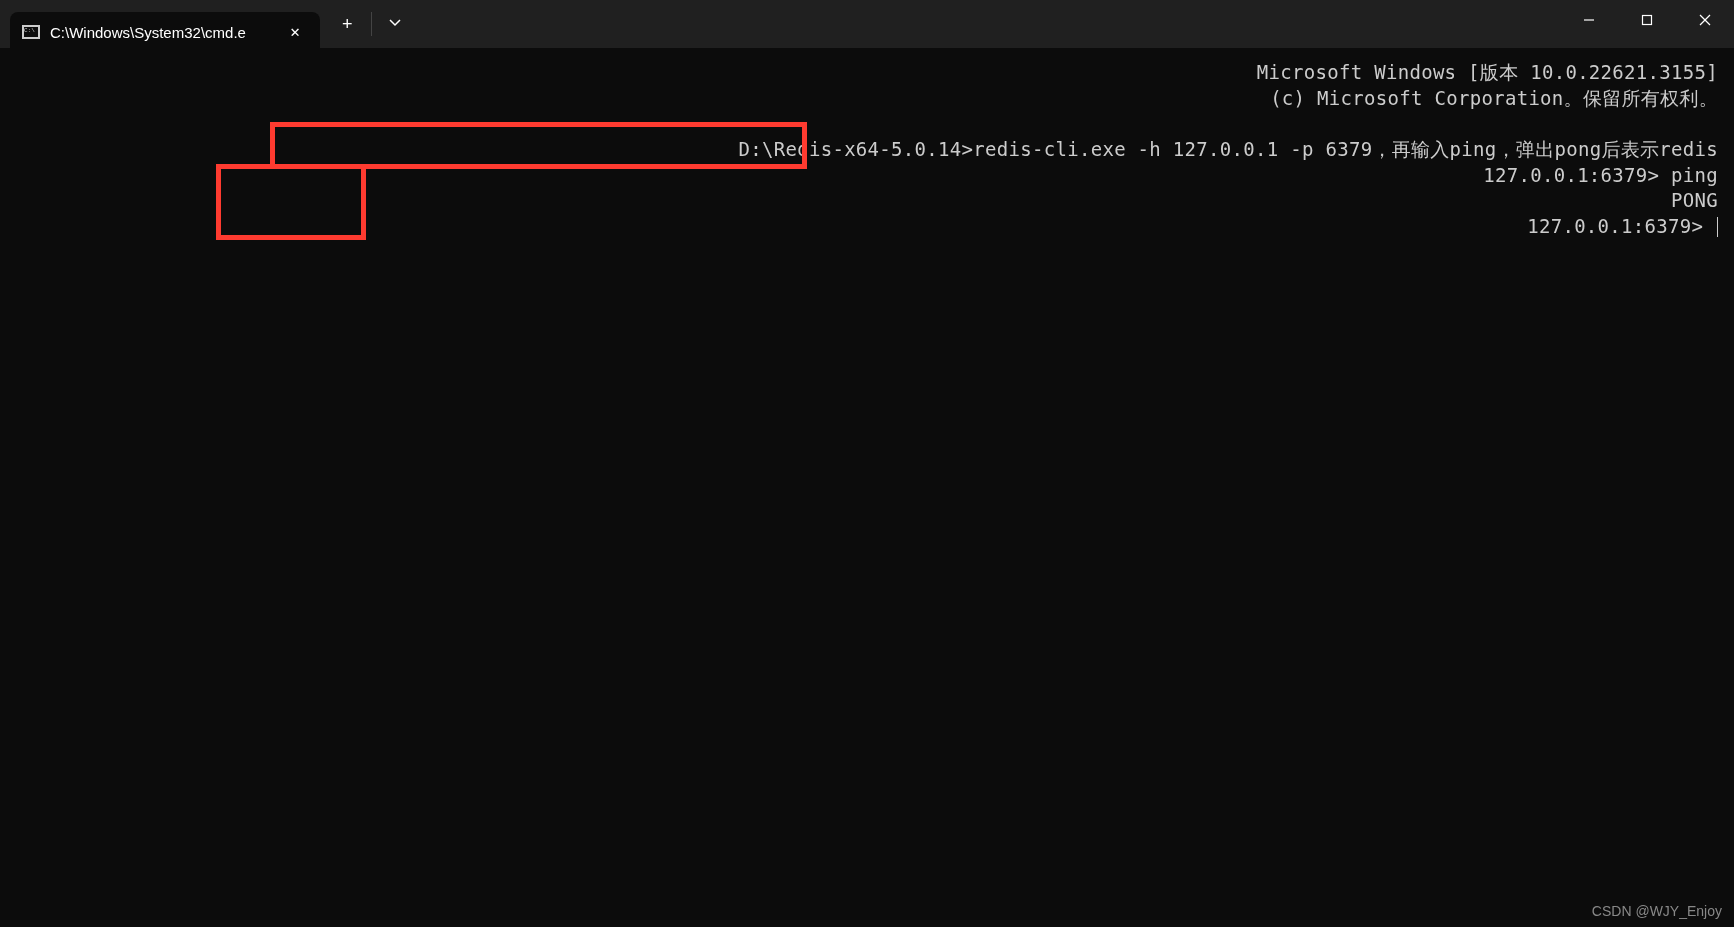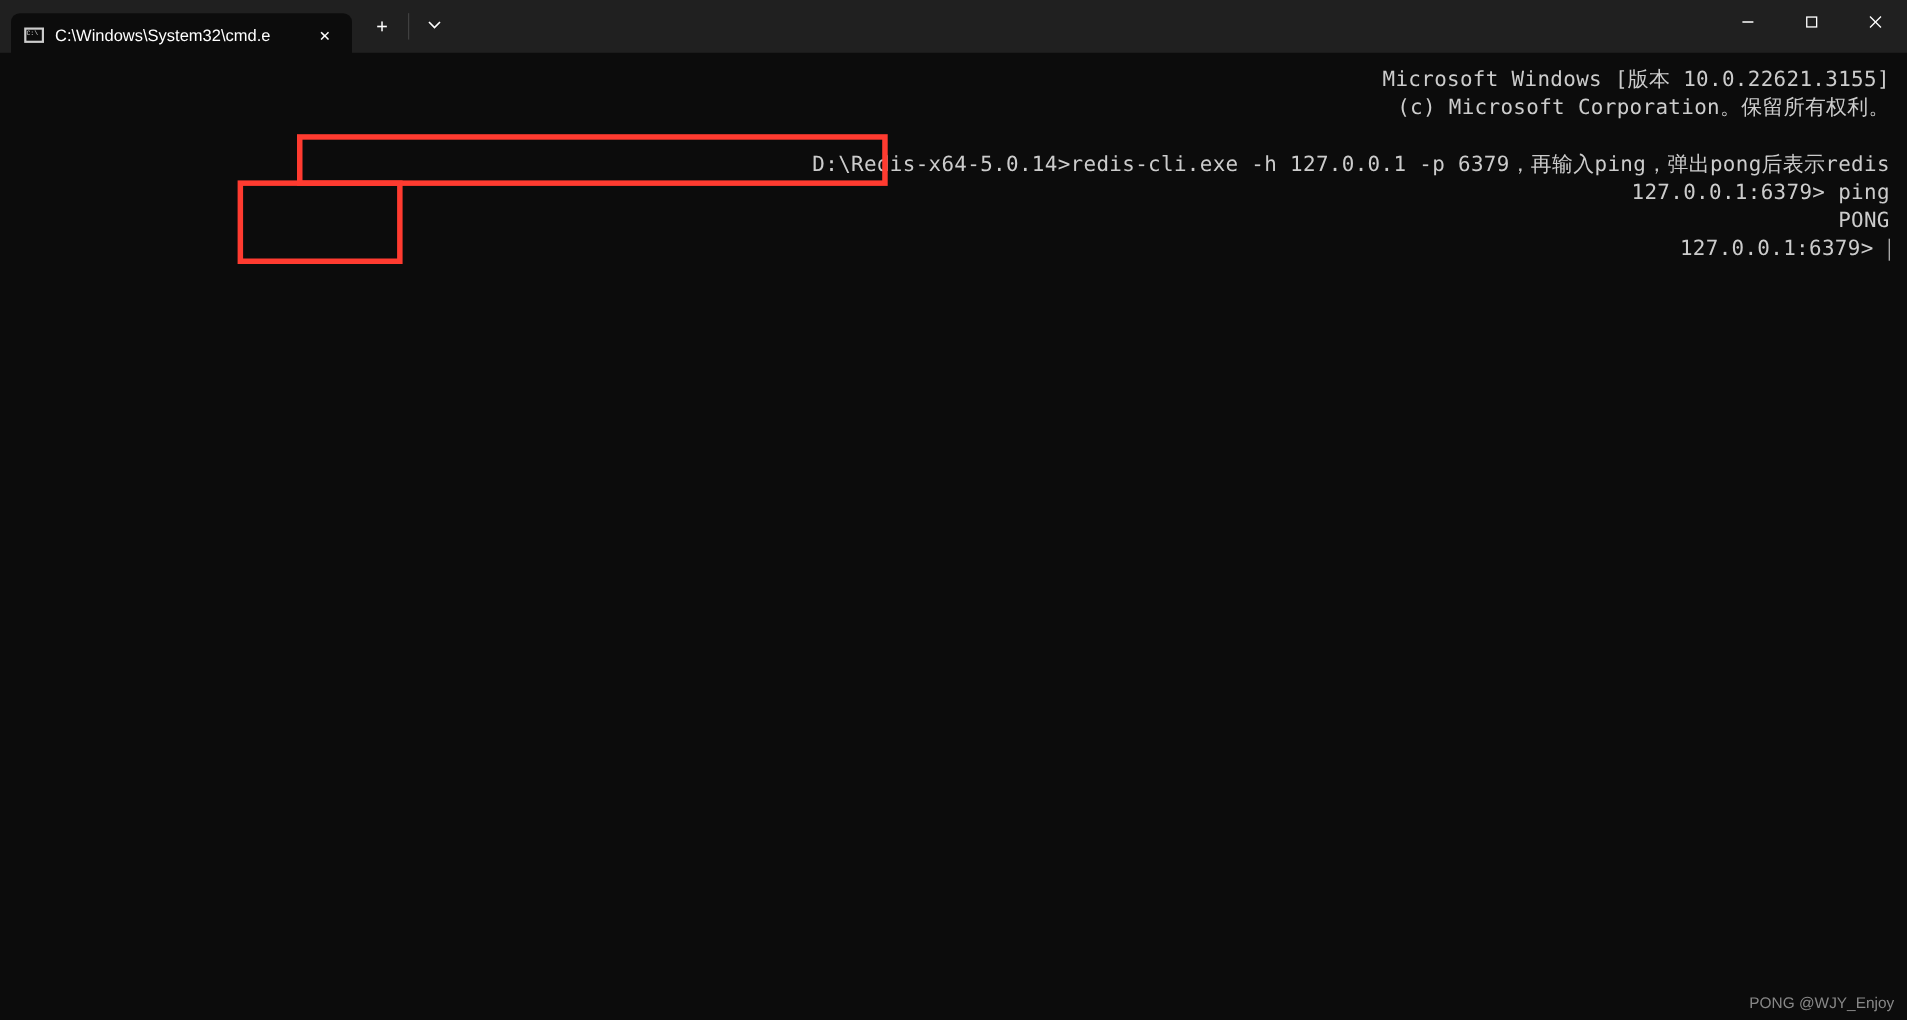--- a/index.html
+++ b/index.html
@@ -193,13 +193,13 @@
 <span>(c) Microsoft Corporation。保留所有权利。</span>
 <span></span>
 <span>D:\Redis-x64-5.0.14&gt;redis-cli.exe -h 127.0.0.1 -p 6379，再输入ping，弹出pong后表示redis</span>
 <span>127.0.0.1:6379&gt; ping</span>
 <span>PONG</span>
 <span>127.0.0.1:6379&gt; </span><span class="cursor-bar"></span></div>
 
 <div class="highlight-box1"></div>
 <div class="highlight-box2"></div>
 
-<div class="watermark">PONG @WJY_Enjoy</div>
+<div class="watermark">CSDN @WJY_Enjoy</div>
 
 </body></html>

